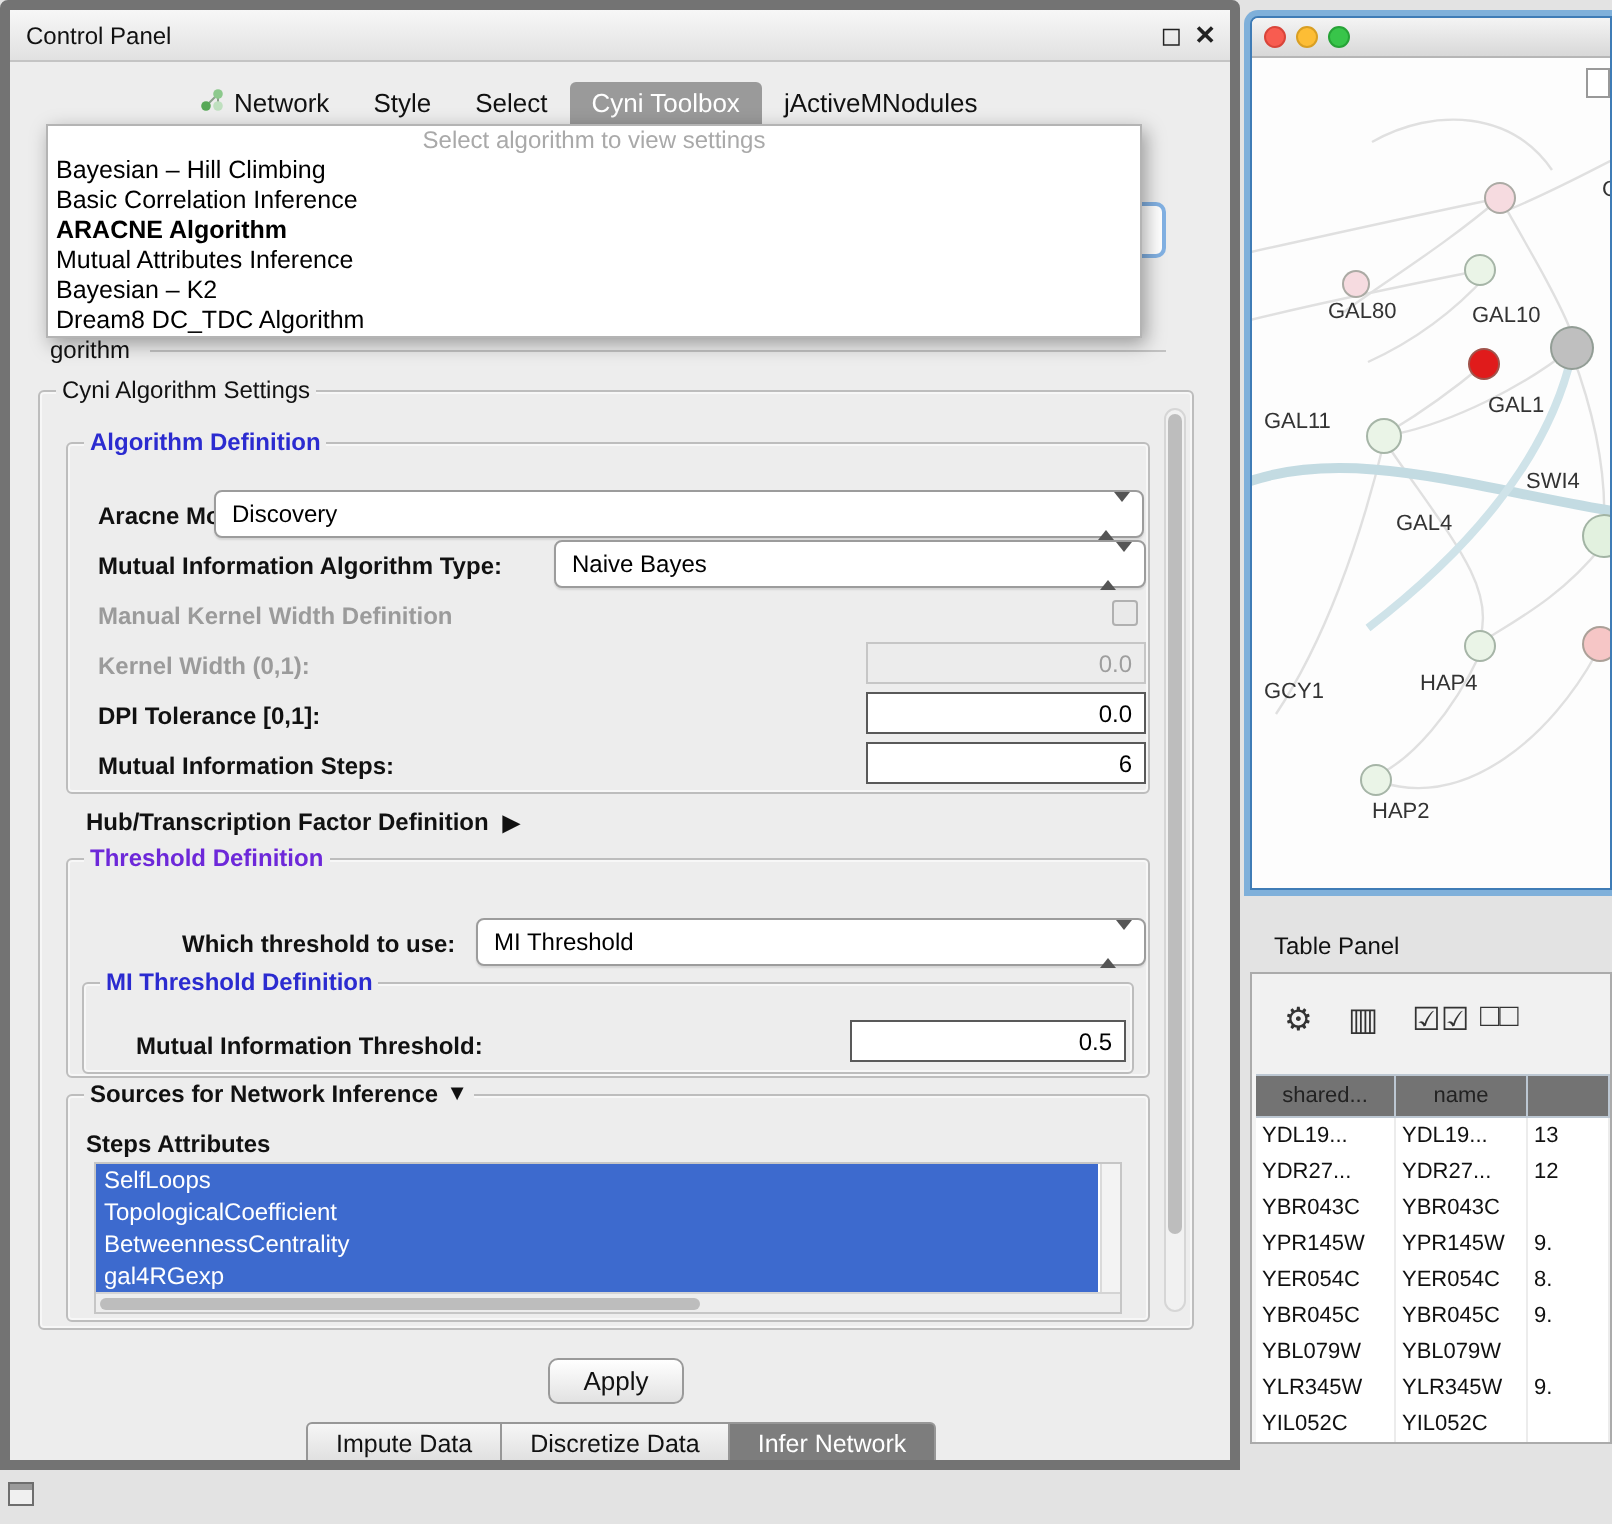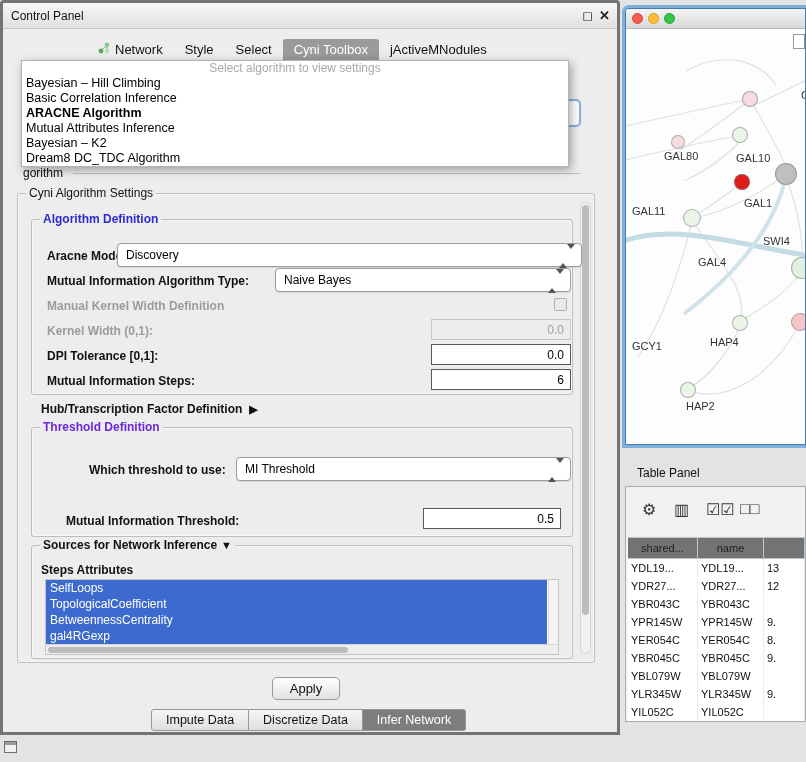--- a/index.html
+++ b/index.html
@@ -1,21 +1,21 @@
 <!DOCTYPE html>
 <html><head>
 <meta charset="utf-8">
 <style>
   * { margin:0; padding:0; box-sizing:border-box; }
   html,body { width:806px; height:762px; }
   body { background:#e3e3e3; font-family:"Liberation Sans", sans-serif; position:relative; overflow:hidden; }
 
   
   .cp { position:absolute; left:0; top:0; width:620px; height:735px; background:#ededed;
-        border:3px solid #737373; border-radius:4px 4px 0 0; overflow:hidden; }
+        border:5px solid #737373; border-radius:4px 4px 0 0; overflow:hidden; }
   .titlebar { position:absolute; left:0; top:0; right:0; height:26px;
               background:linear-gradient(#f7f7f7,#e1e1e1); border-bottom:1px solid #c4c4c4; }
   .titlebar .t { position:absolute; left:8px; top:6px; font-size:12px; color:#111; }
   .tb-btn { position:absolute; top:5px; font-size:13px; color:#222; }
 
   .tabbar { position:absolute; left:84px; top:36px; height:22px; display:flex; z-index:2; }
   .tab { font-size:13px; padding:3px 11px; color:#111; display:flex; align-items:flex-start; gap:5px; white-space:nowrap; }
   .tab.sel { background:#9a9a9a; color:#fff; border-radius:3px 3px 0 0; }
 
   
@@ -174,21 +174,21 @@
     <span class="grp-title">Cyni Algorithm Settings</span>
     <div class="vscroll">
       <div class="vthumb"></div>
     </div>
   </div>
 
   <div class="grp" style="left:28px; top:216px; width:542px; height:176px;">
     <span class="grp-title blue">Algorithm Definition</span>
   </div>
   <span class="lbl" style="left:44px; top:246px;">Aracne Mode:</span>
-  <div class="combo" style="left:114px; top:240px; width:465px;">
+  <div class="combo" style="left:102px; top:240px; width:465px;">
     <span>Discovery</span>
     <span class="arrows"><span class="arr-up"></span><span class="arr-dn"></span></span>
   </div>
   <span class="lbl" style="left:44px; top:271px;">Mutual Information Algorithm Type:</span>
   <div class="combo" style="left:272px; top:265px; width:296px;">
     <span>Naive Bayes</span>
     <span class="arrows"><span class="arr-up"></span><span class="arr-dn"></span></span>
   </div>
   <span class="lbl dis" style="left:44px; top:296px;">Manual Kernel Width Definition</span>
   <div class="chk" style="left:551px; top:295px;"></div>
@@ -210,20 +210,23 @@
     <span class="tri">▶</span>
   </div>
 
   <div class="grp" style="left:28px; top:424px; width:542px; height:110px;">
     <span class="grp-title green">Threshold Definition</span>
   </div>
   <span class="lbl" style="left:86px; top:460px;">Which threshold to use:</span>
   <div class="combo" style="left:233px; top:454px; width:335px;">
     <span>MI Threshold</span>
     <span class="arrows"><span class="arr-up"></span><span class="arr-dn"></span></span>
+  </div>
+  <div class="grp" style="left:36px; top:486px; width:526px; height:46px;">
+    <span class="grp-title blue">MI Threshold Definition</span>
   </div>
   <span class="lbl" style="left:63px; top:511px;text-align:center;">Mutual Information Threshold:</span>
   <div class="fld" style="left:420px; top:505px; width:138px;">
     <span>0.5</span>
   </div>
 
   <div class="grp" style="left:28px; top:542px; width:542px; height:114px;">
     <span class="grp-title" style="font-weight:bold;">
       <span>Sources for Network Inference</span>
       <span class="tri">▼</span>

